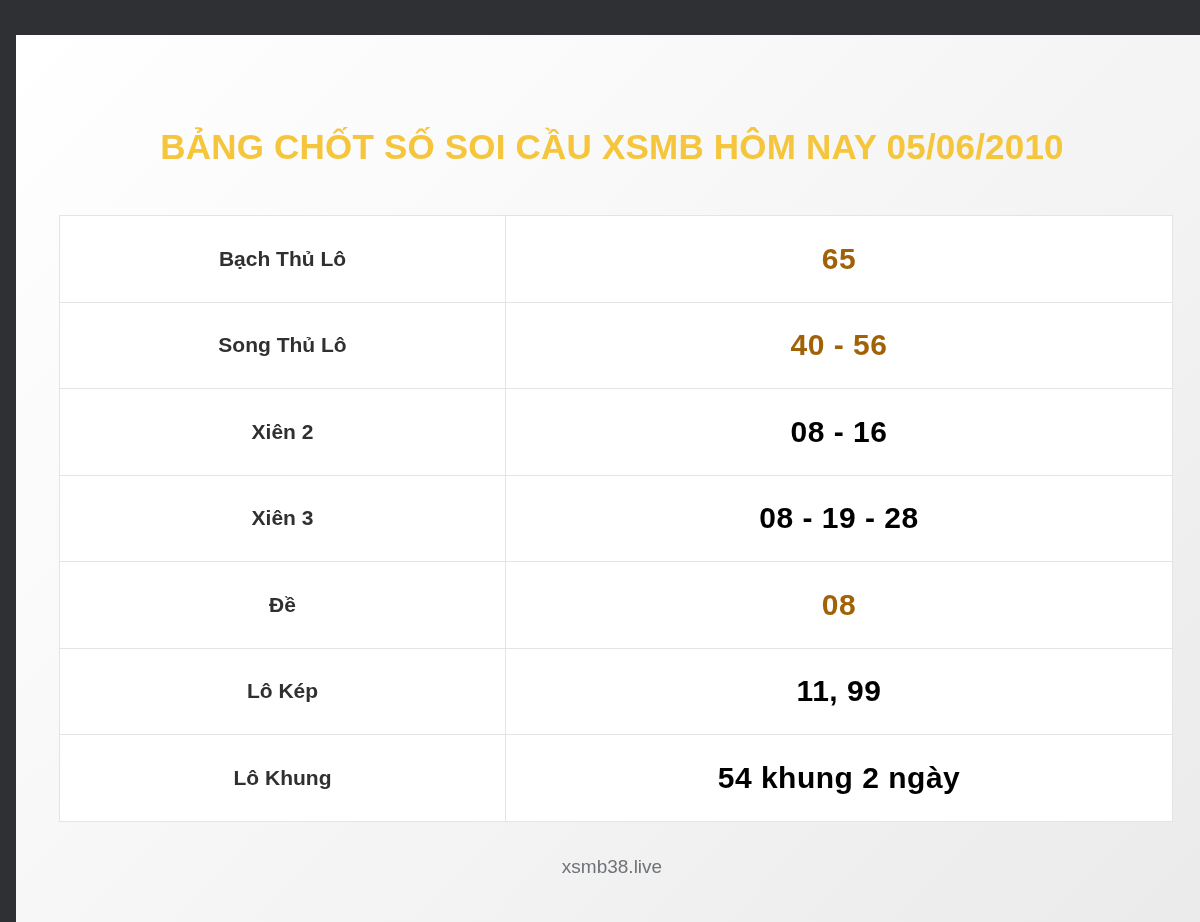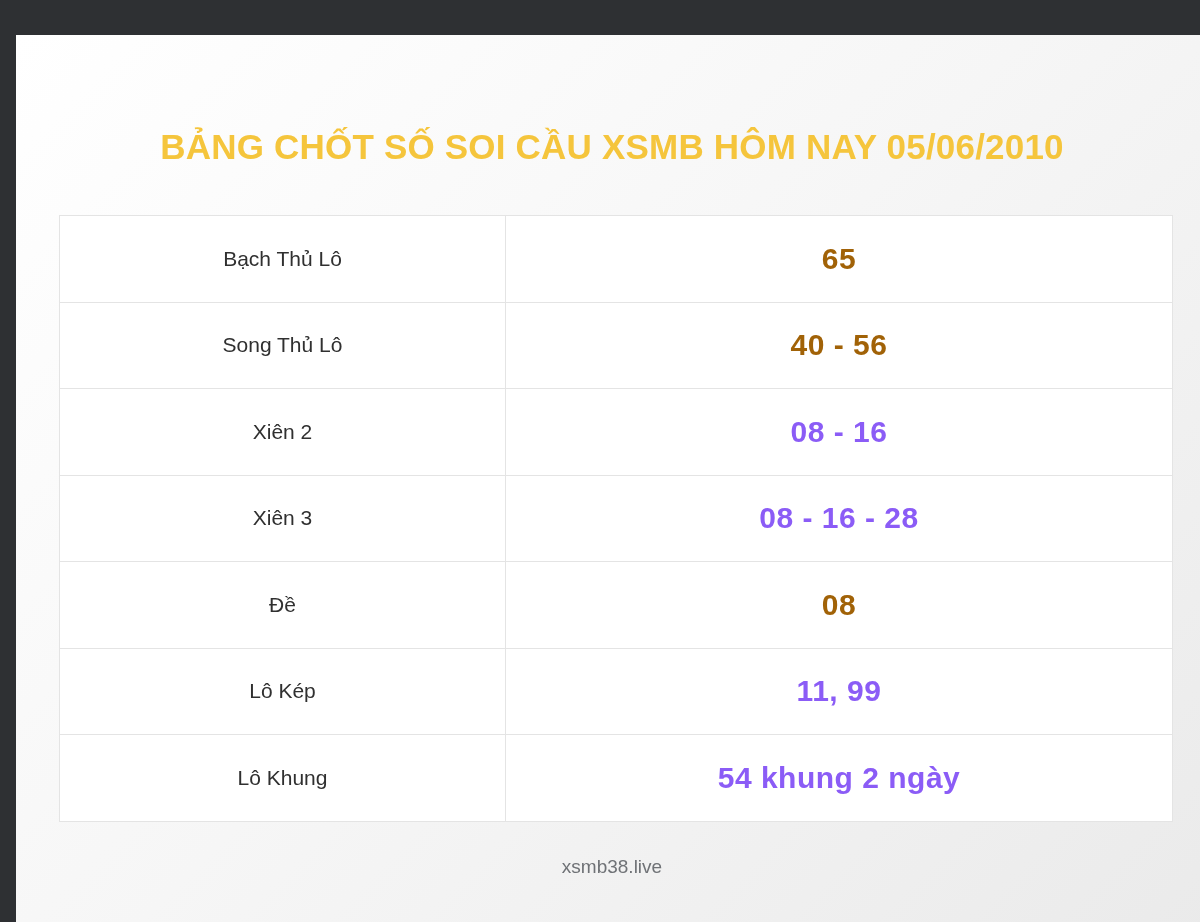--- a/index.html
+++ b/index.html
@@ -69,28 +69,28 @@
     border: 1px solid #e4e4e4;
     background: #ffffff;
     text-align: center;
     vertical-align: middle;
     padding: 0;
   }
 
   .chot-table td.cell-label {
     width: 445px;
     font-size: 21px;
-    font-weight: normal;
+    font-weight: bold;
     color: #303030;
   }
 
   .chot-table td.cell-value {
     font-size: 30px;
     font-weight: bold;
-    color: #8b5cf6;
+    color: #000000;
     letter-spacing: 0.5px;
   }
 
   .chot-table td.cell-value.is-highlight {
     color: #a16207;
   }
 
   .poster-footer {
     position: absolute;
     top: 822px;
@@ -123,21 +123,21 @@
         <td class="cell-value is-highlight">40 - 56</td>
       </tr>
 
       <tr>
         <td class="cell-label">Xiên 2</td>
         <td class="cell-value">08 - 16</td>
       </tr>
 
       <tr>
         <td class="cell-label">Xiên 3</td>
-        <td class="cell-value">08 - 16 - 28</td>
+        <td class="cell-value">08 - 19 - 28</td>
       </tr>
 
       <tr>
         <td class="cell-label">Đề</td>
         <td class="cell-value is-highlight">08</td>
       </tr>
 
       <tr>
         <td class="cell-label">Lô Kép</td>
         <td class="cell-value">11, 99</td>

